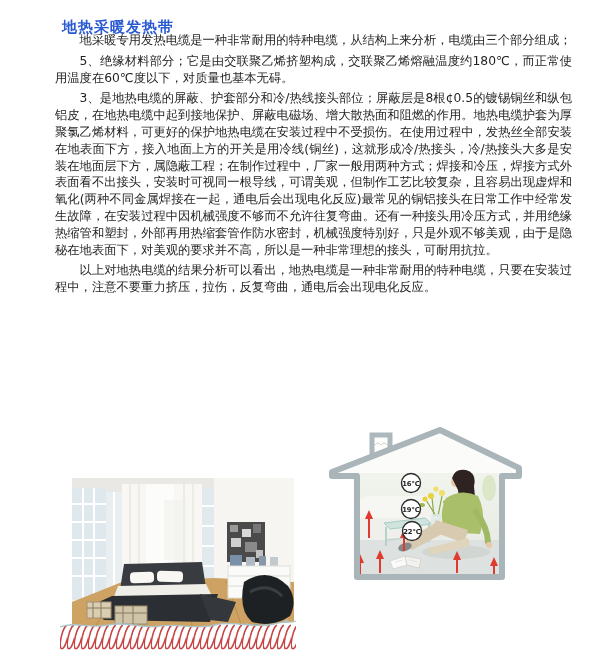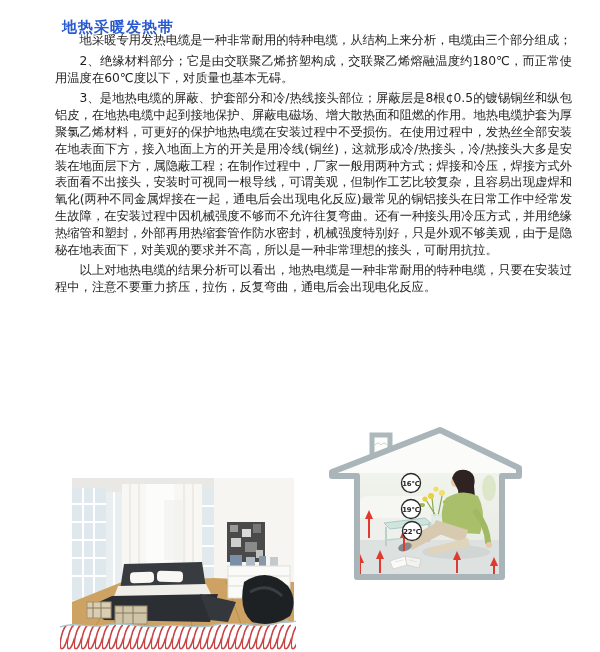--- a/index.html
+++ b/index.html
@@ -15,21 +15,21 @@
 </style>
 </head>
 <body>
 
 <div class="page">
 
   <h1 class="title">地热采暖发热带</h1>
 
   <div class="article">
     <p>地采暖专用发热电缆是一种非常耐用的特种电缆，从结构上来分析，电缆由三个部分组成；</p>
-    <p>2、绝缘材料部分；它是由交联聚乙烯挤塑构成，交联聚乙烯熔融温度约180℃，而正常使用温度在60℃度以下，对质量也基本无碍。</p>
+    <p>5、绝缘材料部分；它是由交联聚乙烯挤塑构成，交联聚乙烯熔融温度约180℃，而正常使用温度在60℃度以下，对质量也基本无碍。</p>
     <p>3、是地热电缆的屏蔽、护套部分和冷/热线接头部位；屏蔽层是8根¢0.5的镀锡铜丝和纵包铝皮，在地热电缆中起到接地保护、屏蔽电磁场、增大散热面和阻燃的作用。地热电缆护套为厚聚氯乙烯材料，可更好的保护地热电缆在安装过程中不受损伤。在使用过程中，发热丝全部安装在地表面下方，接入地面上方的开关是用冷线(铜丝)，这就形成冷/热接头，冷/热接头大多是安装在地面层下方，属隐蔽工程；在制作过程中，厂家一般用两种方式；焊接和冷压，焊接方式外表面看不出接头，安装时可视同一根导线，可谓美观，但制作工艺比较复杂，且容易出现虚焊和氧化(两种不同金属焊接在一起，通电后会出现电化反应)最常见的铜铝接头在日常工作中经常发生故障，在安装过程中因机械强度不够而不允许往复弯曲。还有一种接头用冷压方式，并用绝缘热缩管和塑封，外部再用热缩套管作防水密封，机械强度特别好，只是外观不够美观，由于是隐秘在地表面下，对美观的要求并不高，所以是一种非常理想的接头，可耐用抗拉。</p>
     <p>以上对地热电缆的结果分析可以看出，地热电缆是一种非常耐用的特种电缆，只要在安装过程中，注意不要重力挤压，拉伤，反复弯曲，通电后会出现电化反应。</p>
   </div>
 
   <div class="fig fig-bedroom">
     <svg width="236" height="222" viewBox="0 0 236 222">
 
       <rect x="12" y="48" width="222" height="150" fill="#f3f2ef"></rect>
       <polygon points="12,48 234,48 234,53 140,60 12,80" fill="#eae8e4"></polygon>
 

